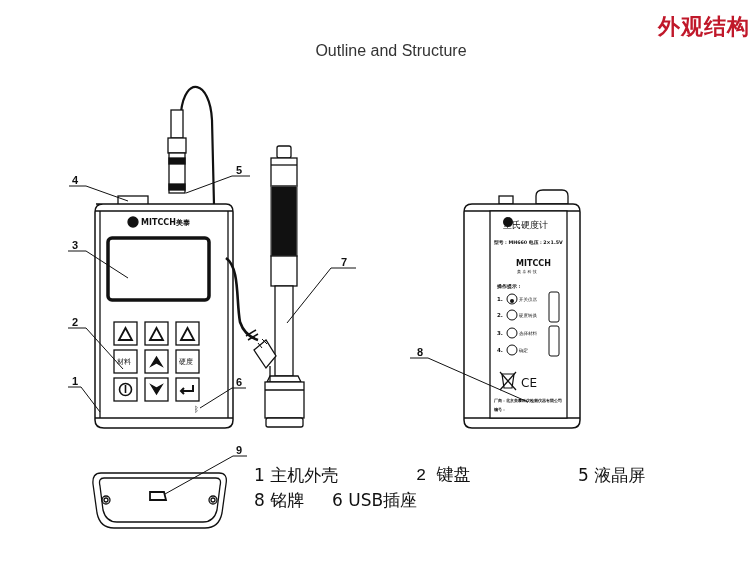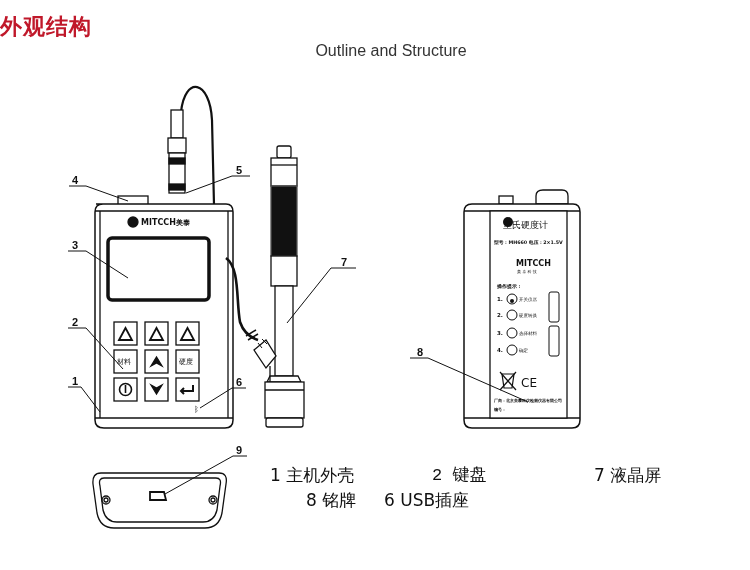--- a/index.html
+++ b/index.html
@@ -1,29 +1,29 @@
 <!DOCTYPE html>
 <html><head>
 <meta charset="utf-8">
 <style>
   html,body{margin:0;padding:0;background:#fff;}
   body{width:750px;height:570px;position:relative;overflow:hidden;font-family:"DejaVu Sans",sans-serif;color:#111;}
-  .title-cn{position:absolute;left:0;width:750px;top:12px;text-align:left;font-size:22px;font-weight:bold;color:#c0182a;letter-spacing:1px;}
+  .title-cn{position:absolute;left:0;width:750px;top:12px;text-align:right;font-size:22px;font-weight:bold;color:#c0182a;letter-spacing:1px;}
   .title-en{position:absolute;left:16px;width:750px;top:42px;text-align:center;font-size:16px;color:#333;font-family:"Liberation Sans",sans-serif;}
   svg.diagram{position:absolute;left:0;top:0;}
   .callout{font-family:"Liberation Sans",sans-serif;font-size:11px;font-weight:bold;fill:#111;}
   .tiny{font-family:"DejaVu Sans",sans-serif;fill:#111;}
-  .legend{position:absolute;left:270px;top:463px;font-size:17px;line-height:25px;color:#111;font-family:"DejaVu Sans",sans-serif;}
+  .legend{position:absolute;left:254px;top:463px;font-size:17px;line-height:25px;color:#111;font-family:"DejaVu Sans",sans-serif;}
   .legend .row{display:flex;white-space:nowrap;}
   .legend .c1{width:162px;}
   .legend .c2{width:162px;font-family:Liberation Mono, monospace;}
   .legend .r2c1{width:132px;}
   .legend .r2c2{width:160px;}
   .legend .r3c1{width:214px;}
-  .legend .r3c2{width:78px;margin-left:36px;}
+  .legend .r3c2{width:78px;}
 </style>
 </head>
 <body>
 
 <div class="title-cn">外观结构</div>
 <div class="title-en">Outline and Structure</div>
 
 <svg class="diagram" width="750" height="570" viewBox="0 0 750 570">
   <g fill="none" stroke="#111" stroke-width="1.3">
 
@@ -177,19 +177,19 @@
   <text class="tiny" x="519" y="352" font-size="4.5">确定</text>
   <text class="tiny" x="521" y="387" font-size="12">CE</text>
   <text class="tiny" x="494" y="402" font-size="4" font-weight="bold">厂商：北京美泰科仪检测仪器有限公司</text>
   <text class="tiny" x="494" y="411" font-size="4" font-weight="bold">编号：</text>
 </svg>
 
 <div class="legend">
   <div class="row">
     <span class="c1">1 主机外壳</span>
     <span class="c2">2 键盘</span>
-    <span>7 液晶屏</span>
+    <span>5 液晶屏</span>
   </div>
   <div class="row">
     <span class="r3c2">8 铭牌</span>
     <span>6 USB插座</span>
   </div>
 </div>
 
 </body></html>

